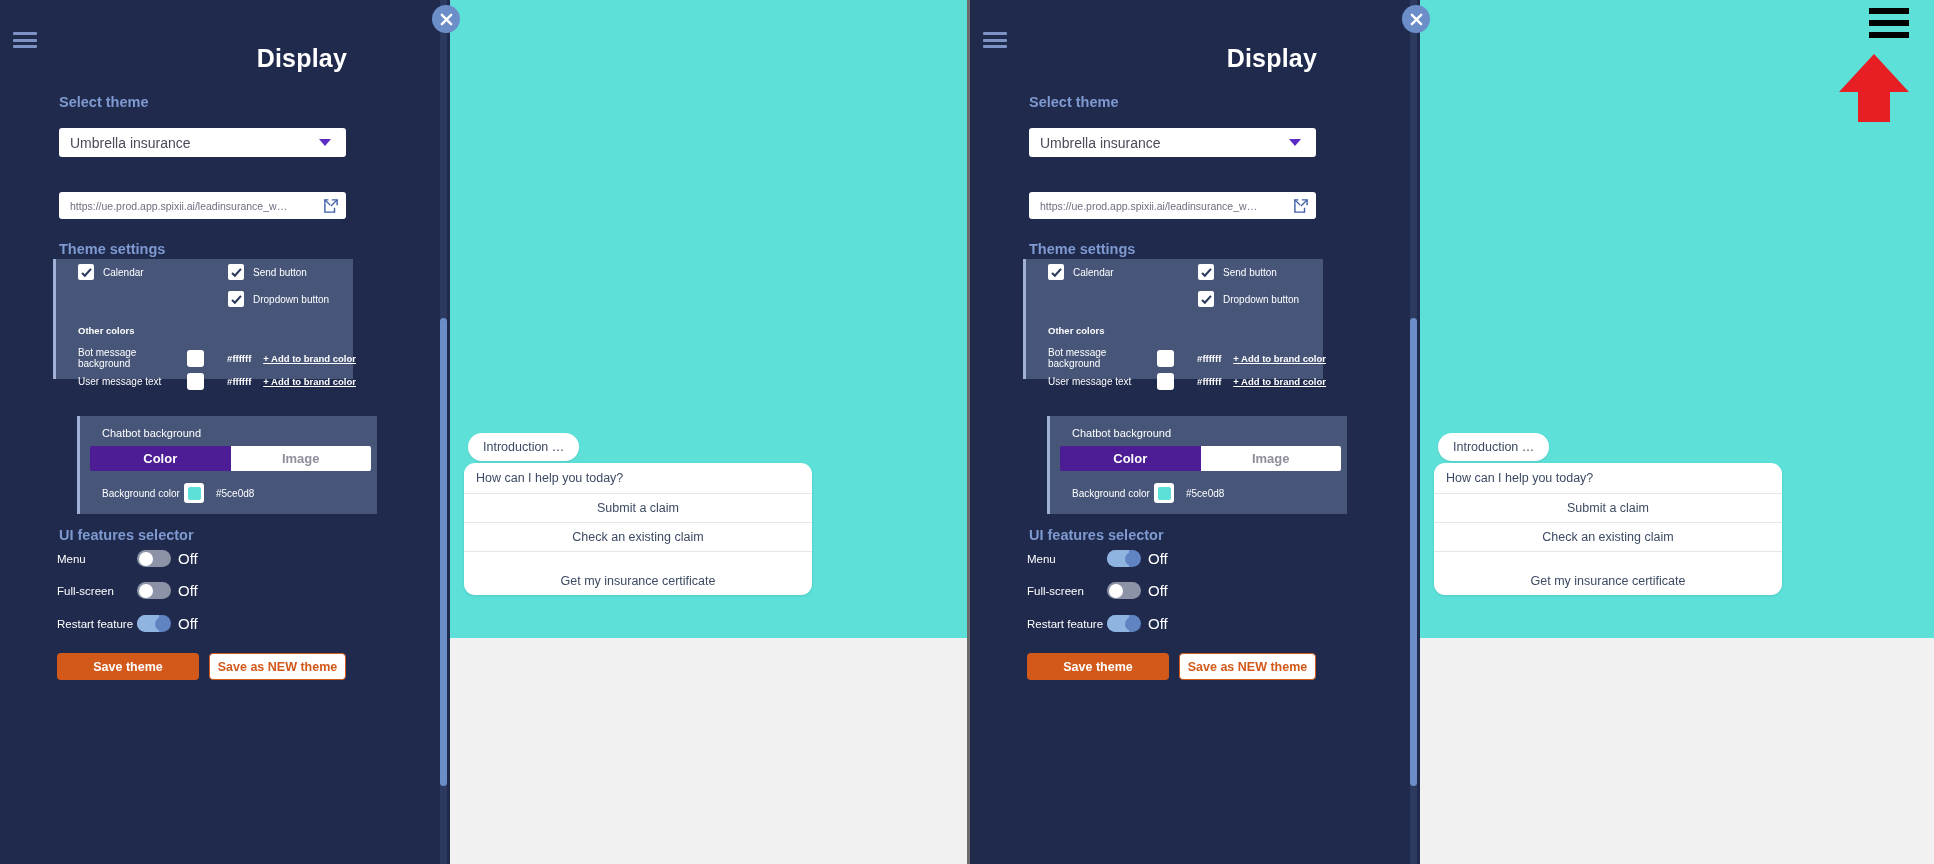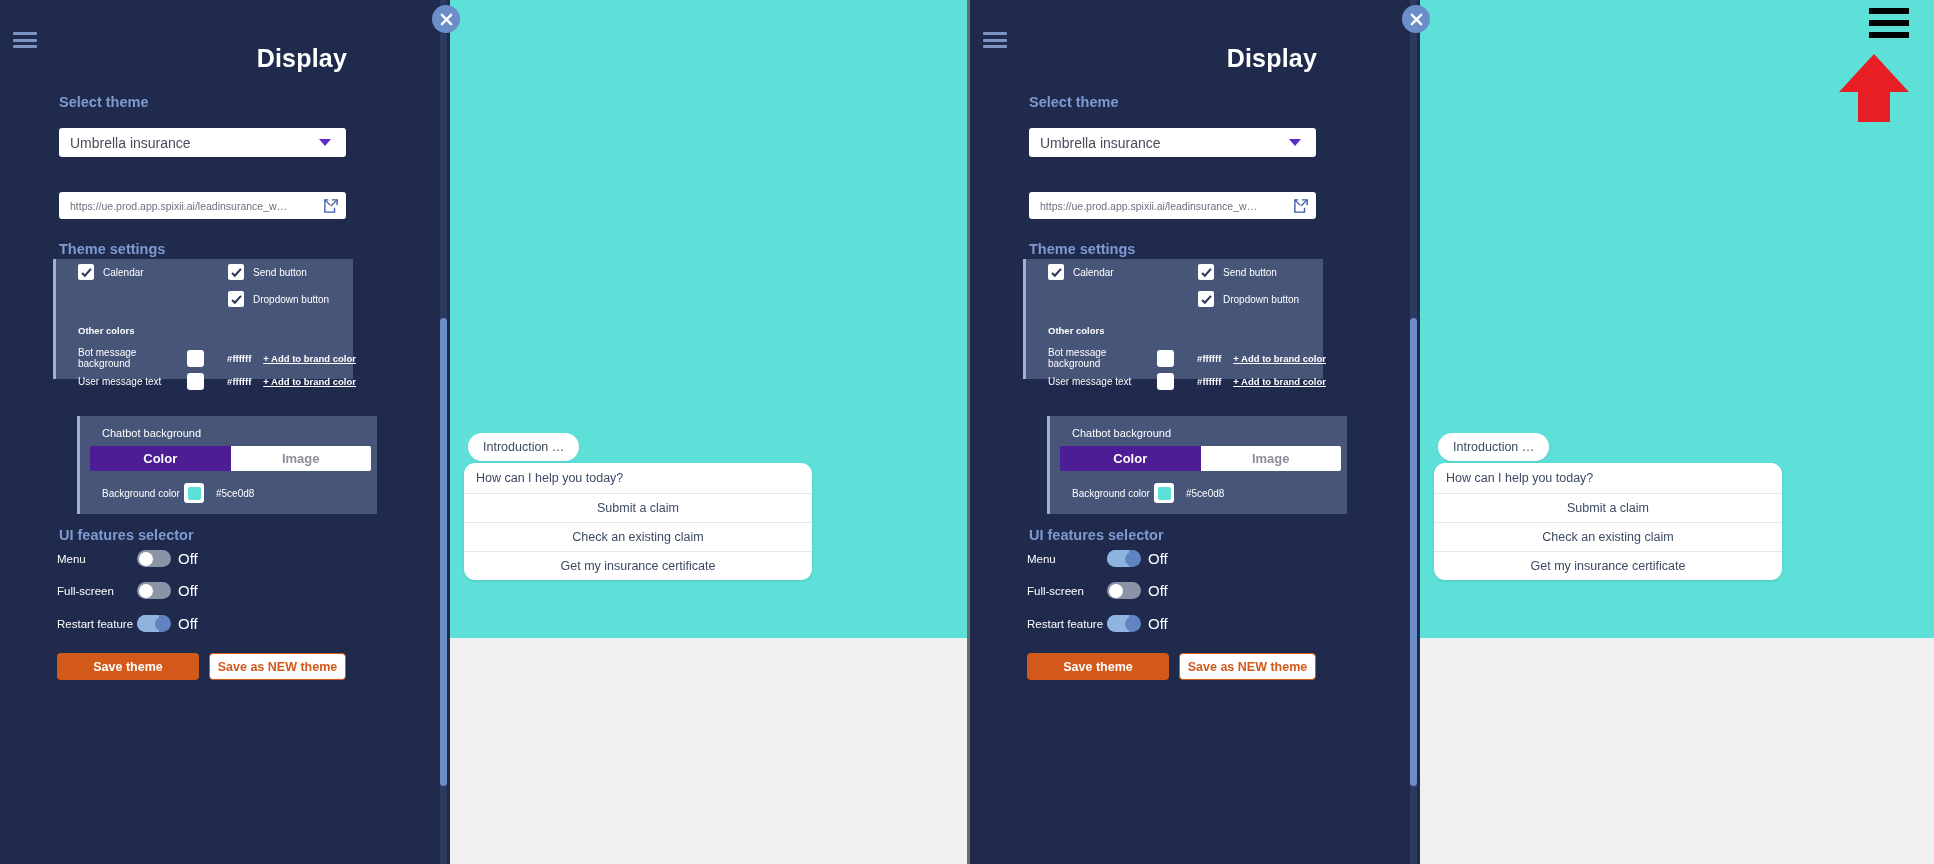--- a/index.html
+++ b/index.html
@@ -178,21 +178,21 @@
     box-shadow: 0 1px 3px rgba(0,0,0,.1);
   }
   .msg-card .q {
     padding: 8px 12px; font-size: 12.5px; color: #3c4a63;
     border-bottom: 1px solid #e6e6e6;
   }
   .msg-card .opt {
     padding: 7px 12px; font-size: 12.5px; color: #3c4a63;
     text-align: center; border-bottom: 1px solid #e6e6e6; cursor: pointer;
   }
-  .msg-card .opt:last-child { border-bottom: none; }
+  .msg-card .opt:last-child { border-bottom: none; margin-top: 15px; }
 
   
   .bot-hamburger { position: absolute; width: 40px; height: 30px; cursor: pointer; }
   .bot-hamburger span { display: block; height: 6px; background: #000000; margin-bottom: 6px; }
 
   
   .arrow-ann { position: absolute; z-index: 60; }
 </style>
 </head>
 <body>

